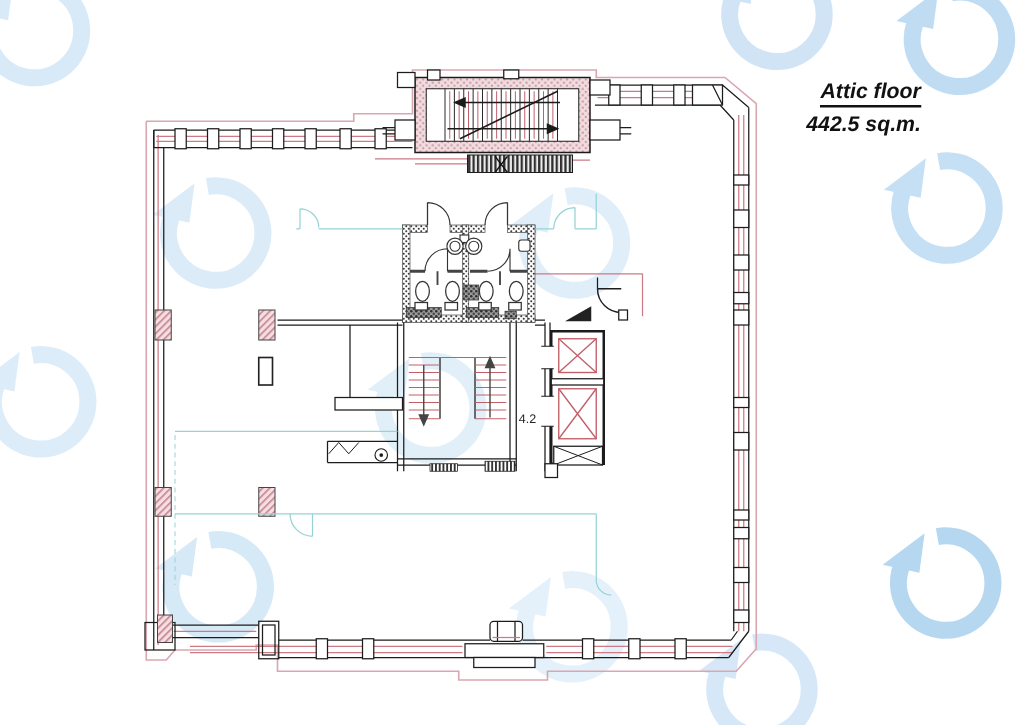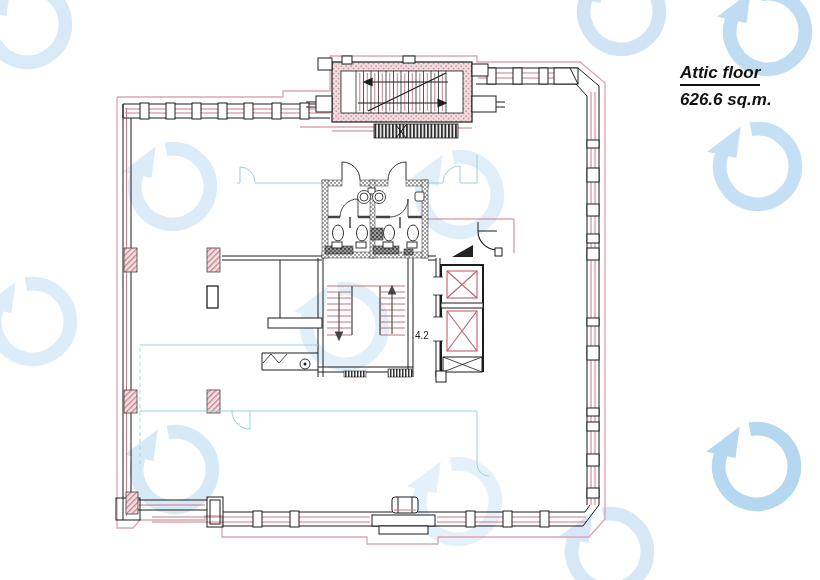--- a/index.html
+++ b/index.html
@@ -1,19 +1,19 @@
 <!DOCTYPE html>
 <html><head>
 <meta charset="utf-8">
 <style>
   html,body{margin:0;padding:0;background:#fff;}
   .stage{position:relative;width:820px;height:580px;background:#fff;overflow:hidden;
          font-family:"Liberation Sans",sans-serif;}
   .plan-svg{position:absolute;left:0;top:0;}
-  .title-block{position:absolute;left:680px;top:63px;color:#111;}
+  .title-block{position:absolute;left:645px;top:63px;color:#111;text-align:right;}
   .title-line1{font-size:17px;font-weight:bold;font-style:italic;
                border-bottom:2px solid #111;padding-bottom:1px;display:inline-block;}
   .title-line2{font-size:17px;font-weight:bold;font-style:italic;margin-top:4px;}
   .dim-label{position:absolute;left:415px;top:330px;font-size:10px;color:#222;}
 </style>
 </head>
 <body>
 
 <div class="stage">
 
@@ -321,18 +321,18 @@
     <path d="M428,183 H443 M443,183 A17,17 0 0 1 460,166 M460,183 V166 M460,183 H477 M477,183 V155"></path>
     <path d="M140,345 H318"></path>
     <path d="M140,411 H477 M477,411 V464 M477,464 A12,12 0 0 0 489,476"></path>
     <path d="M250,411 V429 M232,411 A18,18 0 0 0 250,429"></path>
     <path d="M140,348 V468" stroke-dasharray="4 3" opacity="0.8"></path>
   </g>
 </svg>
 
 <div class="title-block">
   <div class="title-line1">Attic floor</div>
-  <div class="title-line2">626.6 sq.m.</div>
+  <div class="title-line2">442.5 sq.m.</div>
 </div>
 
 <span class="dim-label">4.2</span>
 
 </div>
 
 </body></html>

